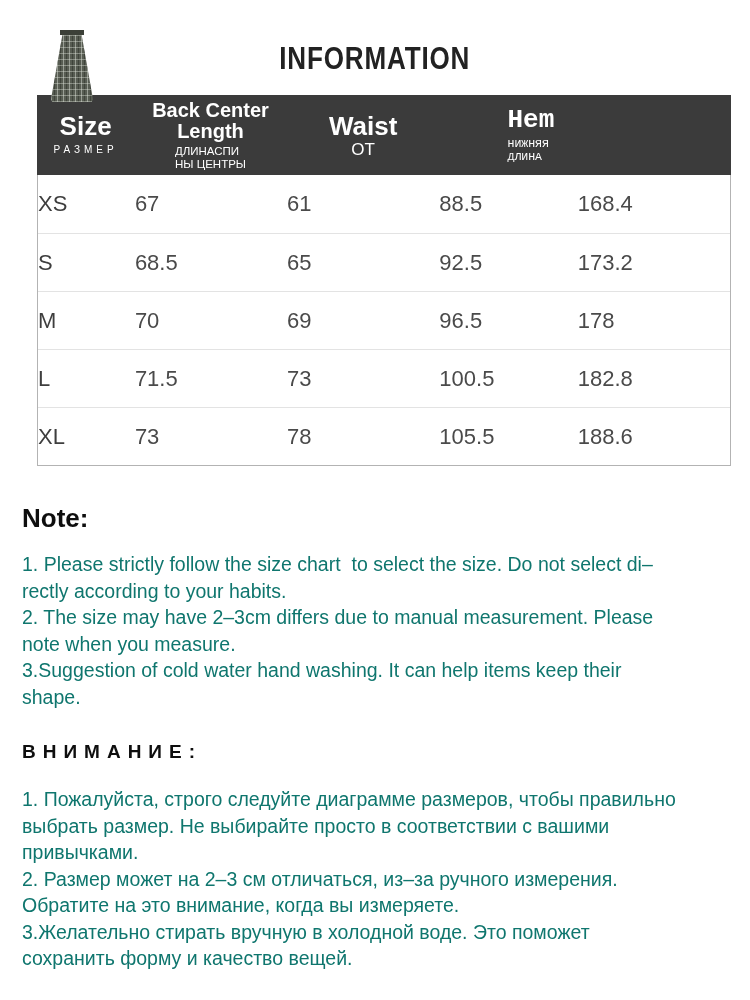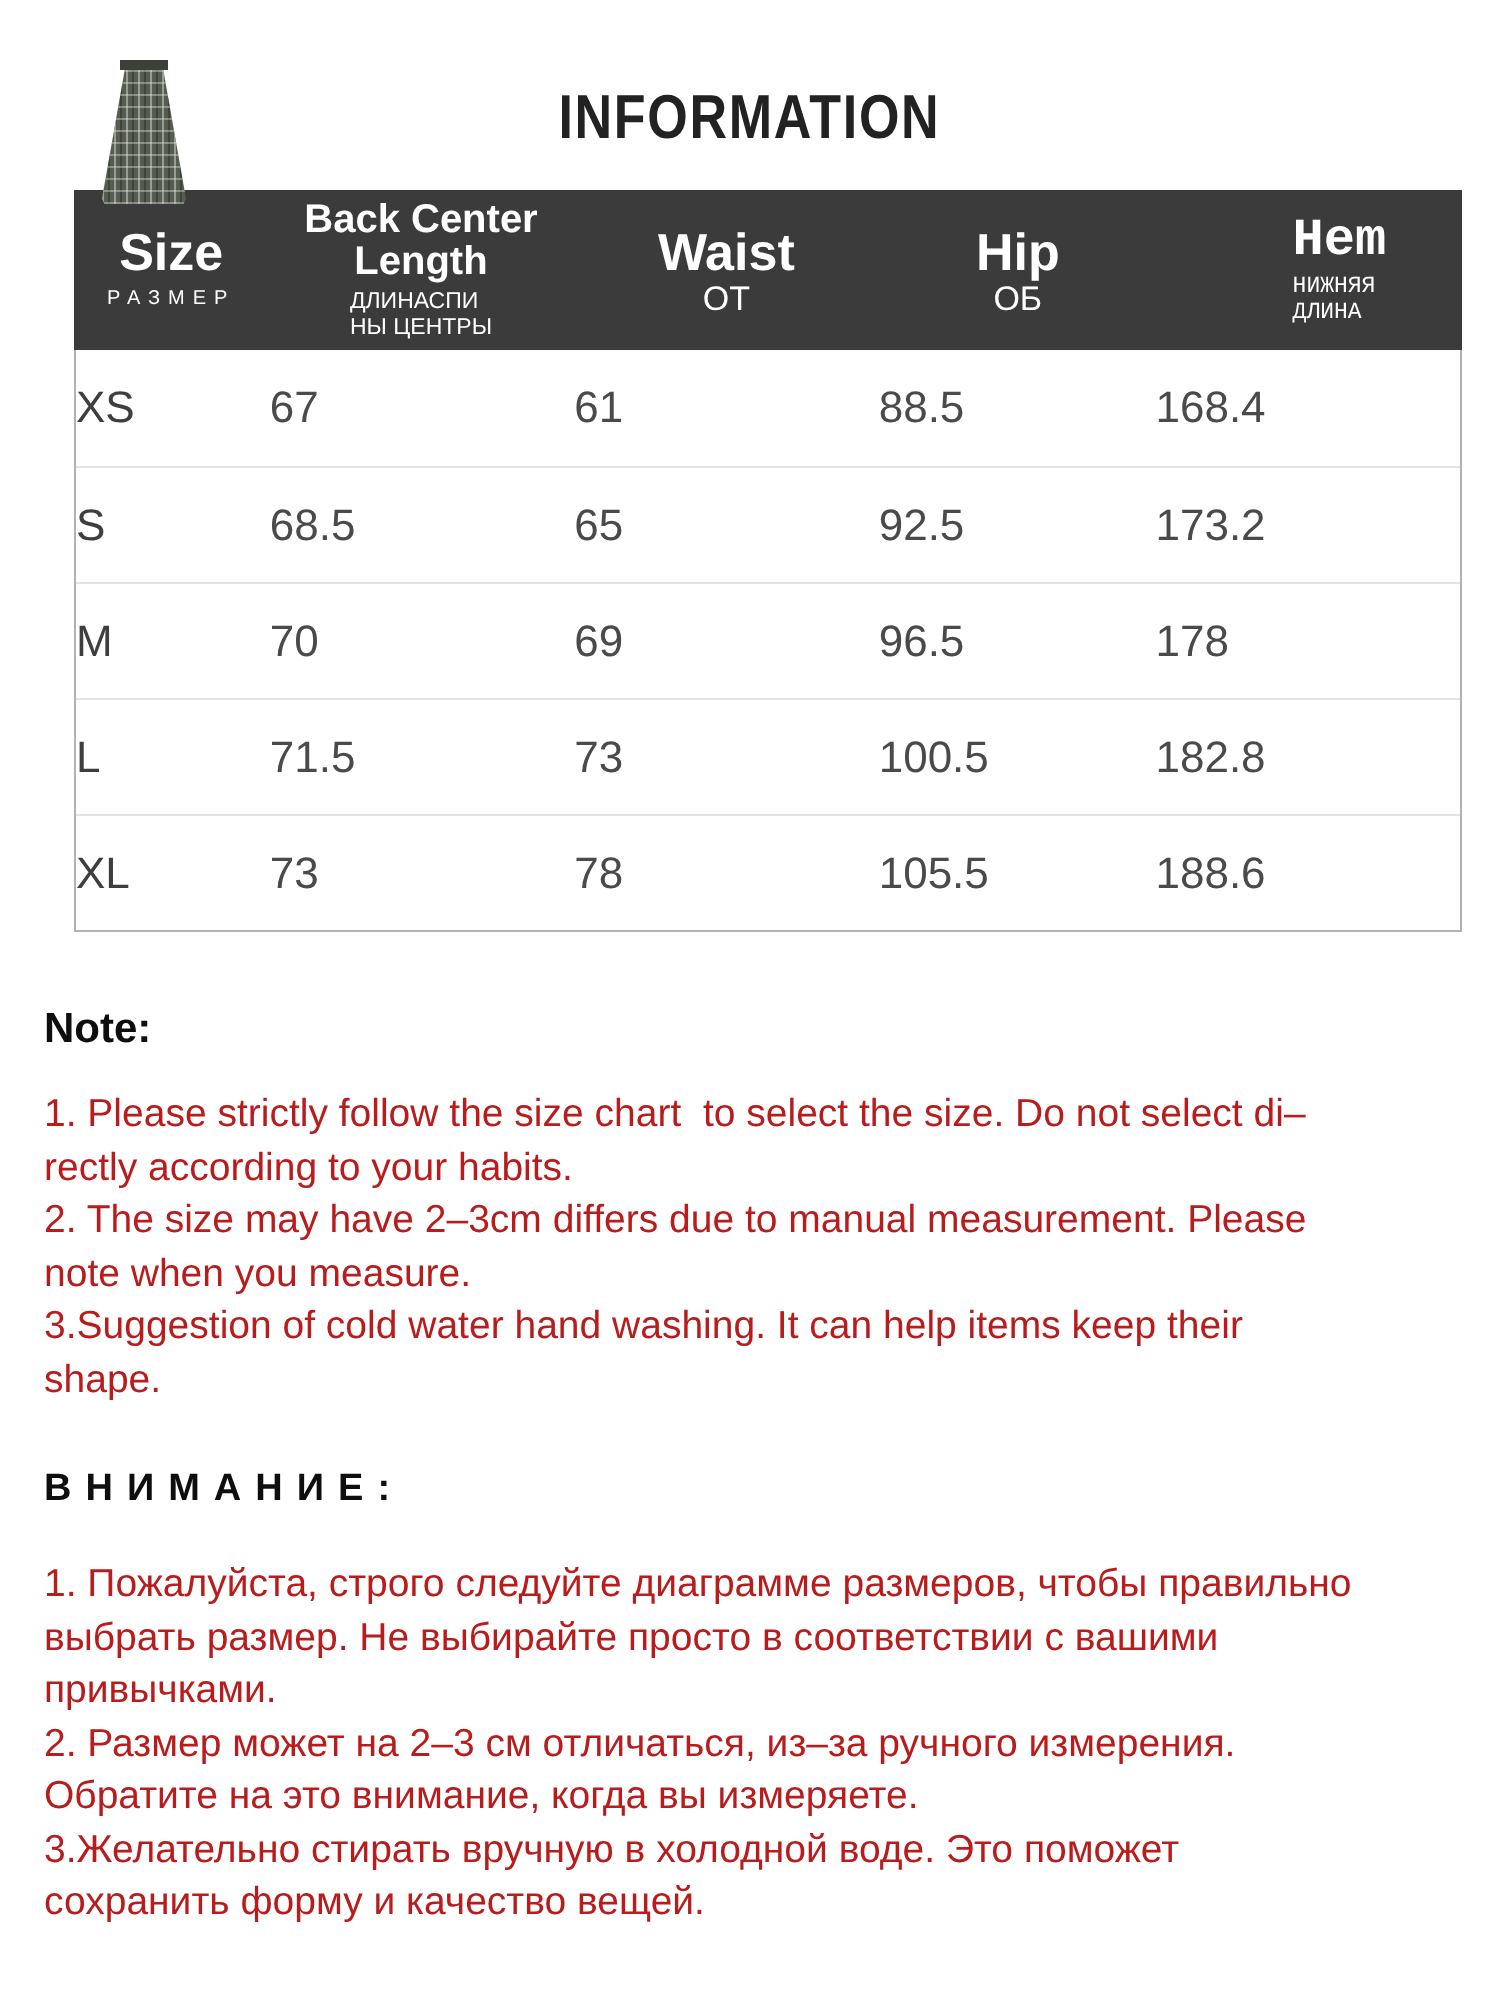--- a/index.html
+++ b/index.html
@@ -54,25 +54,25 @@
   .tbody { border:1px solid #b3b3b3; border-top:none; }
   .tr { height:58px; align-items:center; }
   .tr + .tr { border-top:1px solid #e3e3e3; }
   .td { font-size:22px; font-weight:400; color:#4a4a4a; }
   .td.size-cell { color:#3e3e3e; }
 
   
   .notes-en { margin:37px 22px 0; }
   .notes-ru { margin:31px 22px 0; }
   .note-heading {
-    font-size:21px; font-weight:600; color:#0e0e0e; margin-bottom:17px;
+    font-size:26px; font-weight:600; color:#0e0e0e; margin-bottom:17px;
   }
   .notes-ru .note-heading { font-size:19px; letter-spacing:7px; margin-bottom:23px; }
   .note-text {
-    font-size:19.5px; line-height:26.5px; color:#b91c1c;
+    font-size:19.5px; line-height:26.5px; color:#0f766e;
     white-space:pre-wrap;
   }
 </style>
 </head>
 <body>
 
 <div class="page">
 
   <div class="topbar">
     <div class="skirt">
@@ -93,24 +93,20 @@
       </div>
       <div class="th">
         <div class="th-en two-line">Back Center
 Length</div>
         <div class="th-ru two-line">ДЛИНАСПИ
 НЫ ЦЕНТРЫ</div>
       </div>
       <div class="th">
         <div class="th-en">Waist</div>
         <div class="th-ru">ОТ</div>
-      </div>
-      <div class="th">
-        <div class="th-en">Hip</div>
-        <div class="th-ru">ОБ</div>
       </div>
       <div class="th hem-col left-block">
         <div class="th-en">Hem</div>
         <div class="th-ru two-line">НИЖНЯЯ
 ДЛИНА</div>
       </div>
     </div>
 
     <div class="tbody">
       <div class="tr grid-cols">

